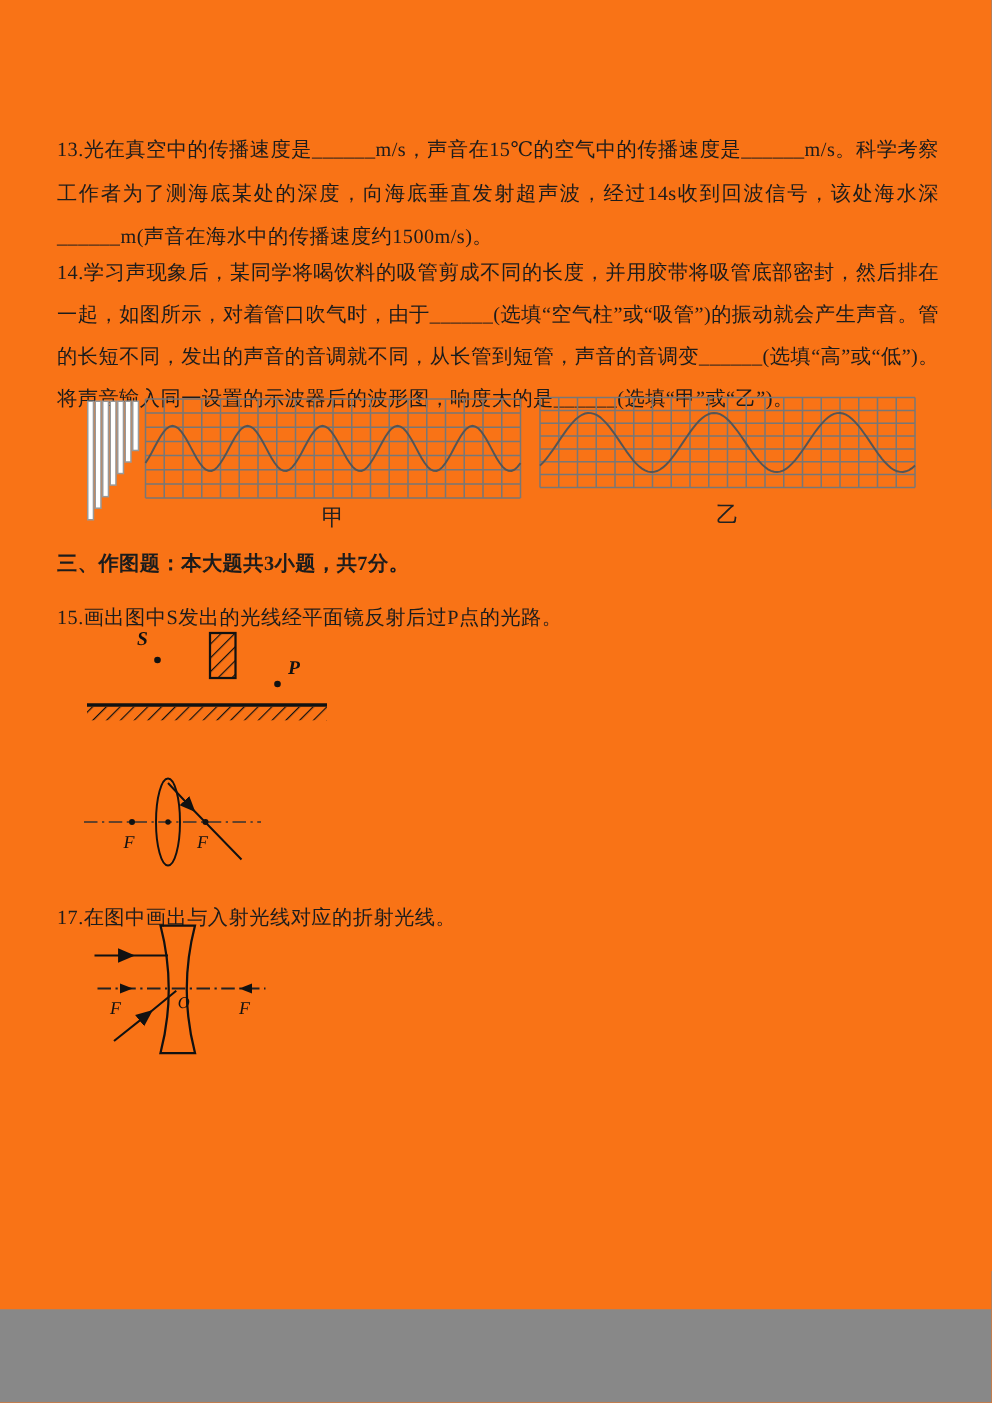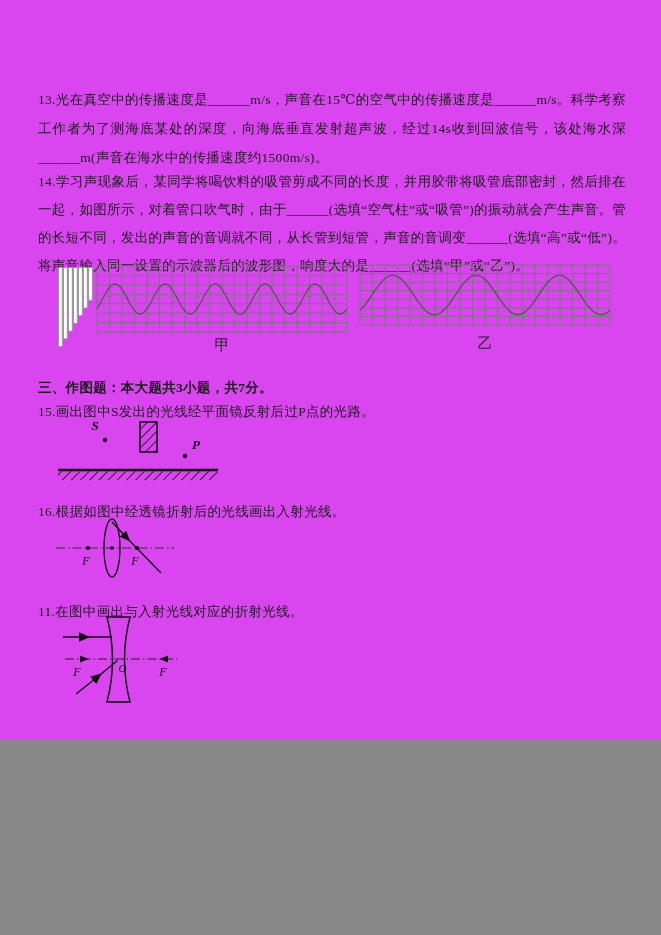--- a/index.html
+++ b/index.html
@@ -1,17 +1,17 @@
 <!DOCTYPE html>
 <html><head>
 <meta charset="utf-8">
 <style>
   html,body{margin:0;padding:0;background:#888;}
   .page{
-    position:relative;width:661px;height:740px;background:#d946ef;
+    position:relative;width:661px;height:873px;background:#f97316;
     margin:0 auto;overflow:hidden;
     font-family:"Liberation Serif","DejaVu Serif",serif;color:#1c1c1c;
   }
   .para{
     position:absolute;left:38px;width:588px;
     font-size:13.5px;line-height:29px;text-align:justify;
     letter-spacing:0.3px;
   }
   .single{line-height:20px;text-align:left;}
   .sec{font-weight:bold;}
@@ -62,48 +62,47 @@
       <path d="M0,42.7L2,39.5L4,36.0L6,32.2L8,28.5L10,25.0L12,22.1L14,19.8L16,18.4L18,17.9L20,18.4L22,19.7L24,21.9L26,24.8L28,28.2L30,31.9L32,35.7L34,39.3L36,42.5L38,45.1L40,47.0L42,47.9L44,48.0L46,47.1L48,45.3L50,42.7L52,39.5L54,36.0L56,32.2L58,28.5L60,25.0L62,22.1L64,19.8L66,18.4L68,17.9L70,18.4L72,19.7L74,21.9L76,24.8L78,28.2L80,31.9L82,35.7L84,39.3L86,42.5L88,45.1L90,47.0L92,47.9L94,48.0L96,47.1L98,45.3L100,42.7L102,39.5L104,36.0L106,32.2L108,28.5L110,25.0L112,22.1L114,19.8L116,18.4L118,17.9L120,18.4L122,19.7L124,21.9L126,24.8L128,28.2L130,31.9L132,35.7L134,39.3L136,42.5L138,45.1L140,47.0L142,47.9L144,48.0L146,47.1L148,45.3L150,42.7L152,39.5L154,36.0L156,32.2L158,28.5L160,25.0L162,22.1L164,19.8L166,18.4L168,17.9L170,18.4L172,19.7L174,21.9L176,24.8L178,28.2L180,31.9L182,35.7L184,39.3L186,42.5L188,45.1L190,47.0L192,47.9L194,48.0L196,47.1L198,45.3L200,42.7L202,39.5L204,36.0L206,32.2L208,28.5L210,25.0L212,22.1L214,19.8L216,18.4L218,17.9L220,18.4L222,19.7L224,21.9L226,24.8L228,28.2L230,31.9L232,35.7L234,39.3L236,42.5L238,45.1L240,47.0L242,47.9L244,48.0L246,47.1L248,45.3L250,42.7" stroke="#555555" stroke-width="1.3" fill="none"></path>
     </svg>
   <div class="figlabel" style="left:97px;top:336px;width:250px">甲</div>
 
   <svg id="wave-yi" style="left:360px;top:265px" width="250" height="60" viewBox="0 0 250 60">
       <path d="M0.0,0V60M12.5,0V60M25.0,0V60M37.5,0V60M50.0,0V60M62.5,0V60M75.0,0V60M87.5,0V60M100.0,0V60M112.5,0V60M125.0,0V60M137.5,0V60M150.0,0V60M162.5,0V60M175.0,0V60M187.5,0V60M200.0,0V60M212.5,0V60M225.0,0V60M237.5,0V60M250.0,0V60M0,0.0H250M0,8.6H250M0,17.1H250M0,25.7H250M0,34.3H250M0,42.9H250M0,51.4H250M0,60.0H250" stroke="#777777" stroke-width="1" fill="none"></path>
       <path d="M0,45.4L2,43.4L4,41.1L6,38.5L8,35.8L10,32.9L12,29.9L14,26.9L16,24.1L18,21.3L20,18.7L22,16.4L24,14.4L26,12.8L28,11.5L30,10.7L32,10.3L34,10.4L36,10.9L38,11.8L40,13.1L42,14.9L44,16.9L46,19.3L48,21.9L50,24.7L52,27.6L54,30.6L56,33.5L58,36.4L60,39.1L62,41.7L64,43.9L66,45.9L68,47.4L70,48.6L72,49.4L74,49.7L76,49.6L78,49.0L80,48.0L82,46.6L84,44.8L86,42.7L88,40.3L90,37.6L92,34.8L94,31.9L96,28.9L98,26.0L100,23.1L102,20.4L104,17.9L106,15.7L108,13.9L110,12.3L112,11.2L114,10.5L116,10.3L118,10.5L120,11.1L122,12.2L124,13.7L126,15.5L128,17.7L130,20.2L132,22.8L134,25.7L136,28.6L138,31.6L140,34.5L142,37.3L144,40.0L146,42.4L148,44.6L150,46.4L152,47.9L154,48.9L156,49.5L158,49.7L160,49.4L162,48.7L164,47.6L166,46.0L168,44.1L170,41.9L172,39.4L174,36.7L176,33.8L178,30.9L180,27.9L182,25.0L184,22.2L186,19.6L188,17.2L190,15.1L192,13.3L194,11.9L196,10.9L198,10.4L200,10.3L202,10.7L204,11.4L206,12.7L208,14.3L210,16.2L212,18.5L214,21.0L216,23.8L218,26.6L220,29.6L222,32.6L224,35.5L226,38.3L228,40.9L230,43.2L232,45.2L234,47.0L236,48.3L238,49.2L240,49.6L242,49.7L244,49.2L246,48.4L248,47.1L250,45.4" stroke="#555555" stroke-width="1.3" fill="none"></path>
     </svg>
   <div class="figlabel" style="left:360px;top:334px;width:250px">乙</div>
 
-  <p class="para single sec" style="top:364px">三、作图题：本大题共3小题，共7分。</p>
+  <p class="para single sec" style="top:352px">三、作图题：本大题共3小题，共7分。</p>
 
   <p class="para single" style="top:388px">15.画出图中S发出的光线经平面镜反射后过P点的光路。</p>
 
   <svg style="left:55px;top:413px" width="170" height="70" viewBox="0 0 170 70">
     <text x="40" y="17" text-anchor="middle" class="varlabel">S</text>
     <circle cx="50" cy="27" r="2.2" fill="#111"></circle>
     <rect x="85" y="9" width="17" height="30" fill="url(#hatch)" stroke="#111" stroke-width="1.5"></rect>
     <text x="141" y="36" text-anchor="middle" class="varlabel">P</text>
     <circle cx="130" cy="43" r="2.2" fill="#111"></circle>
     <line x1="3" y1="57" x2="163" y2="57" stroke="#111" stroke-width="2.4"></line>
     <rect x="3" y="58.2" width="160" height="9" fill="url(#hatch)"></rect>
   </svg>
 
-  <p class="para single" style="top:488px">16.根据如图中经透镜折射后的光线画出入射光线。</p>
 
   <svg style="left:48px;top:508px" width="135" height="82" viewBox="0 0 135 82">
     <line x1="8" y1="40" x2="126" y2="40" stroke="#333" stroke-width="1.1" stroke-dasharray="9 3 1.5 3"></line>
     <ellipse cx="64" cy="40" rx="8" ry="29" fill="none" stroke="#111" stroke-width="1.3"></ellipse>
     <circle cx="40" cy="40" r="2" fill="#111"></circle>
     <circle cx="64" cy="40" r="1.8" fill="#111"></circle>
     <circle cx="89" cy="40" r="2" fill="#111"></circle>
     <text x="38" y="57" text-anchor="middle" class="smallvar">F</text>
     <text x="87" y="57" text-anchor="middle" class="smallvar">F</text>
     <path d="M64,14 L79,30 L113,65" fill="none" stroke="#111" stroke-width="1.3" marker-mid="url(#arrow)"></path>
   </svg>
 
-  <p class="para single" style="top:588px">11.在图中画出与入射光线对应的折射光线。</p>
+  <p class="para single" style="top:588px">17.在图中画出与入射光线对应的折射光线。</p>
 
   <svg style="left:52px;top:606px" width="140" height="104" viewBox="0 0 140 104">
     <line x1="13" y1="53" x2="125" y2="53" stroke="#222" stroke-width="1.2" stroke-dasharray="9 3 1.5 3"></line>
     <polygon points="28,49.6 36.5,53 28,56.4" fill="#111"></polygon>
     <polygon points="116,49.6 107.5,53 116,56.4" fill="#111"></polygon>
     <path d="M55,11 H78 Q67,53.5 78,96 H55 Q66,53.5 55,11 Z" fill="#ffffff" fill-opacity="0.0" stroke="#111" stroke-width="1.5"></path>
     <text x="25" y="70" text-anchor="middle" class="smallvar">F</text>
     <text x="66.5" y="66" class="smallvar" style="font-size:11px">O</text>
     <text x="111" y="70" text-anchor="middle" class="smallvar">F</text>
     <path d="M11,31 L33,31 L60,31" fill="none" stroke="#111" stroke-width="1.4" marker-mid="url(#arrow)"></path>

